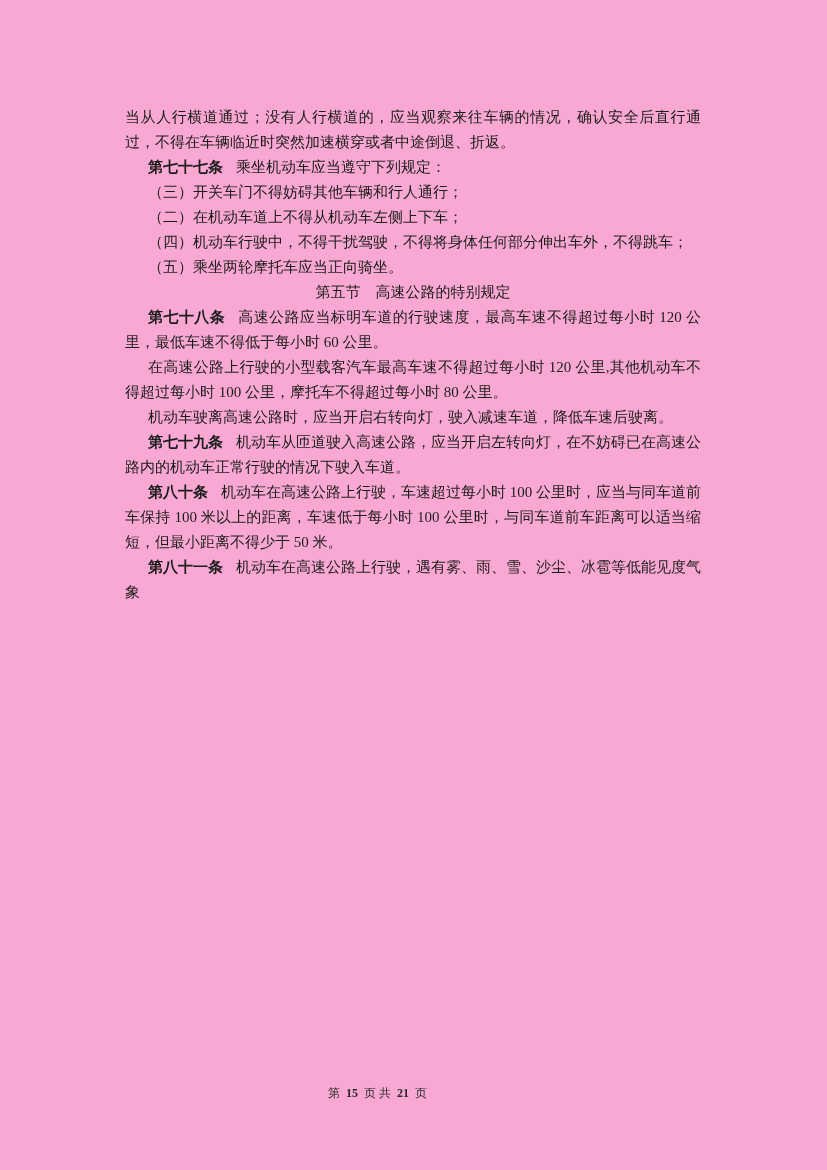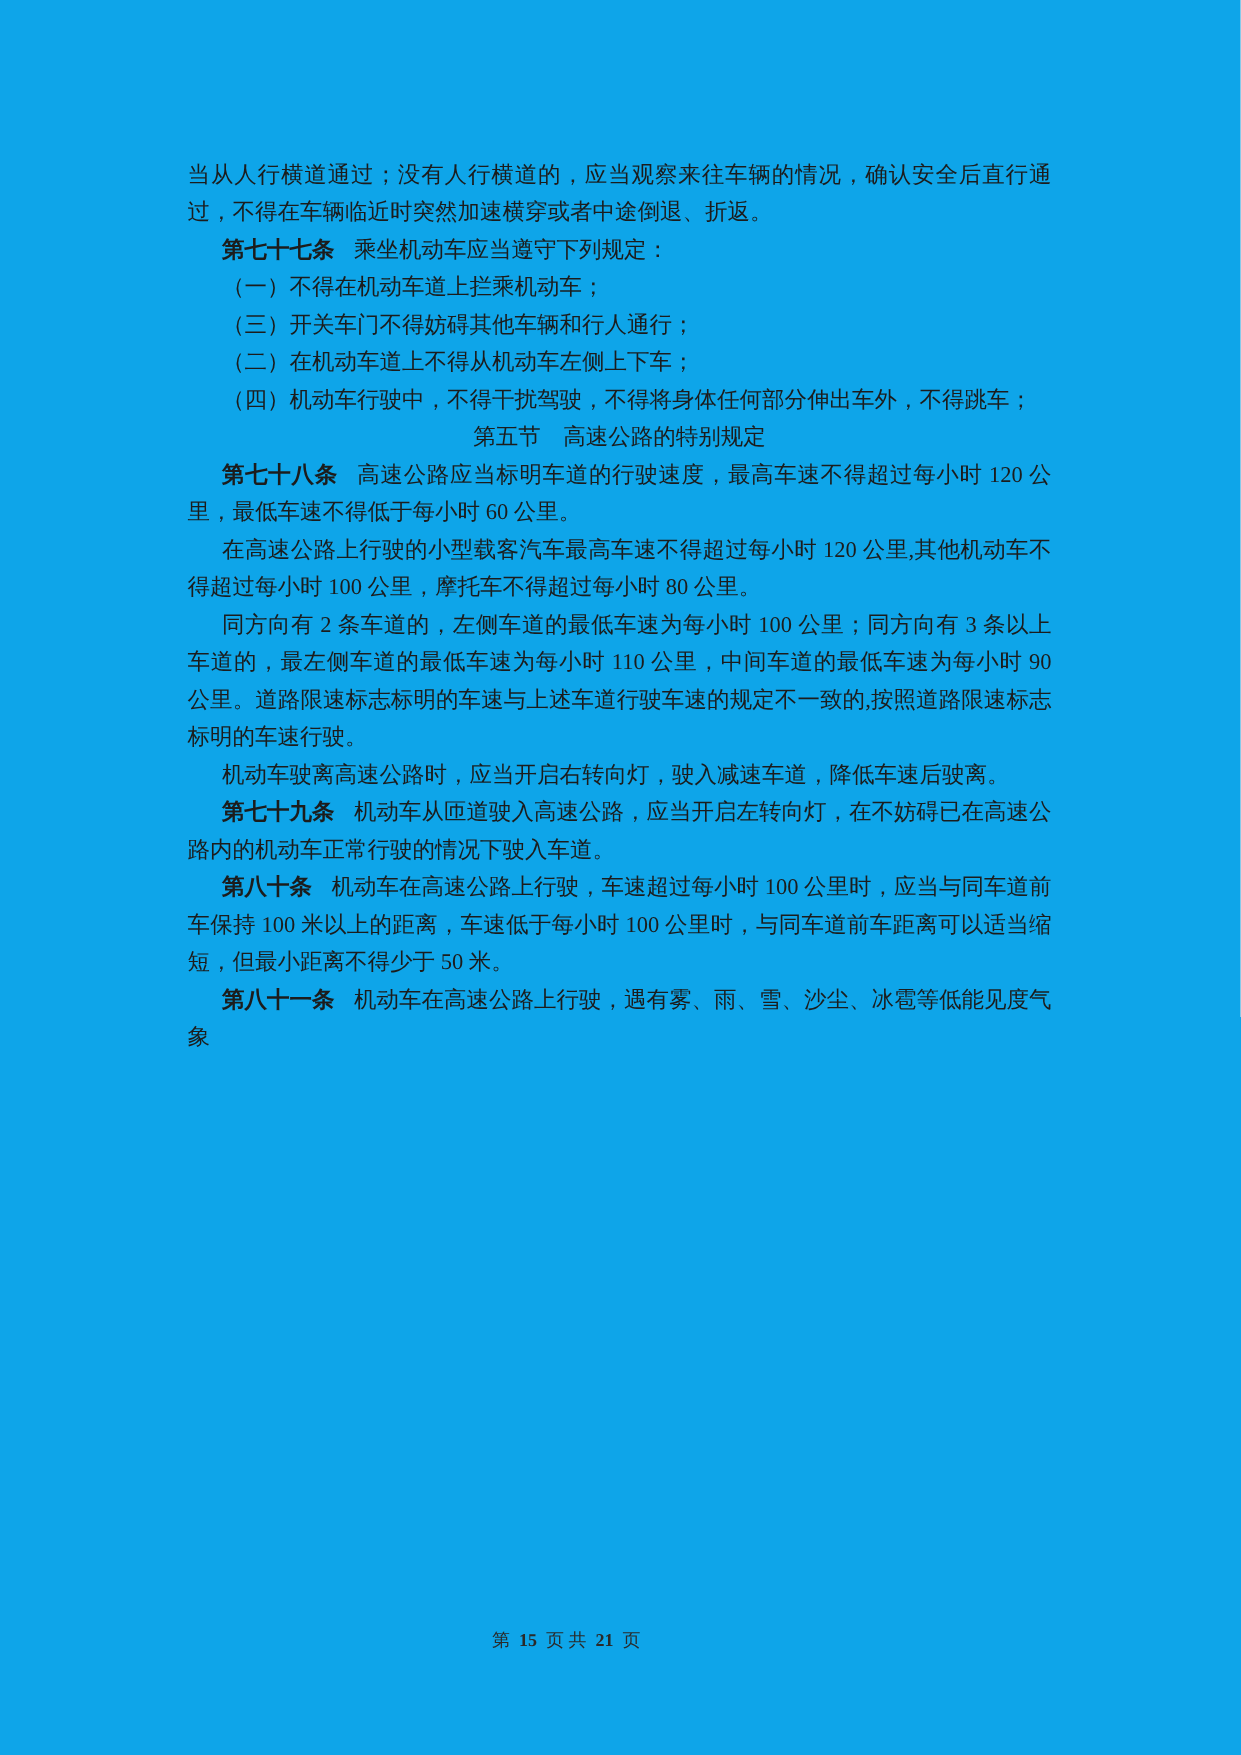--- a/index.html
+++ b/index.html
@@ -1,21 +1,21 @@
 <!DOCTYPE html>
 <html><head>
 <meta charset="utf-8">
 <style>
   html, body { margin: 0; padding: 0; background: #e8e8e8; }
   .page {
     position: relative;
     width: 827px;
     height: 1170px;
     margin: 0 auto;
-    background: #0ea5e9;
+    background: #f9a8d4;
     font-family: "Liberation Serif", "DejaVu Serif", serif;
     color: #1c1c1c;
     overflow: hidden;
   }
   .content {
     position: absolute;
     left: 125px;
     top: 105px;
     width: 576px;
     font-size: 15px;
@@ -52,30 +52,29 @@
 </head>
 <body>
 
 <div class="page">
   <div class="content">
 
     <p>当从人行横道通过；没有人行横道的，应当观察来往车辆的情况，确认安全后直行通过，不得在车辆临近时突然加速横穿或者中途倒退、折返。</p>
 
 
     <p class="indent gap-article"><span class="art-num">第七十七条</span><span>乘坐机动车应当遵守下列规定：</span></p>
-    <p class="list-item">（一）不得在机动车道上拦乘机动车；</p>
     <p class="list-item">（三）开关车门不得妨碍其他车辆和行人通行；</p>
     <p class="list-item">（二）在机动车道上不得从机动车左侧上下车；</p>
     <p class="list-item">（四）机动车行驶中，不得干扰驾驶，不得将身体任何部分伸出车外，不得跳车；</p>
+    <p class="list-item">（五）乘坐两轮摩托车应当正向骑坐。</p>
 
     <p class="section-heading">第五节　高速公路的特别规定</p>
 
     <p class="indent"><span class="art-num">第七十八条</span><span>高速公路应当标明车道的行驶速度，最高车速不得超过每小时 120 公里，最低车速不得低于每小时 60 公里。</span></p>
     <p class="indent">在高速公路上行驶的小型载客汽车最高车速不得超过每小时 120 公里,其他机动车不得超过每小时 100 公里，摩托车不得超过每小时 80 公里。</p>
-    <p class="indent">同方向有 2 条车道的，左侧车道的最低车速为每小时 100 公里；同方向有 3 条以上车道的，最左侧车道的最低车速为每小时 110 公里，中间车道的最低车速为每小时 90 公里。道路限速标志标明的车速与上述车道行驶车速的规定不一致的,按照道路限速标志标明的车速行驶。</p>
 
     <p class="indent">机动车驶离高速公路时，应当开启右转向灯，驶入减速车道，降低车速后驶离。</p>
     <p class="indent gap-article"><span class="art-num">第七十九条</span><span>机动车从匝道驶入高速公路，应当开启左转向灯，在不妨碍已在高速公路内的机动车正常行驶的情况下驶入车道。</span></p>
 
     <p class="indent gap-article-xl"><span class="art-num">第八十条</span><span>机动车在高速公路上行驶，车速超过每小时 100 公里时，应当与同车道前车保持 100 米以上的距离，车速低于每小时 100 公里时，与同车道前车距离可以适当缩短，但最小距离不得少于 50 米。</span></p>
 
     <p class="indent gap-article"><span class="art-num">第八十一条</span><span>机动车在高速公路上行驶，遇有雾、雨、雪、沙尘、冰雹等低能见度气象</span></p>
 
   </div>
 

